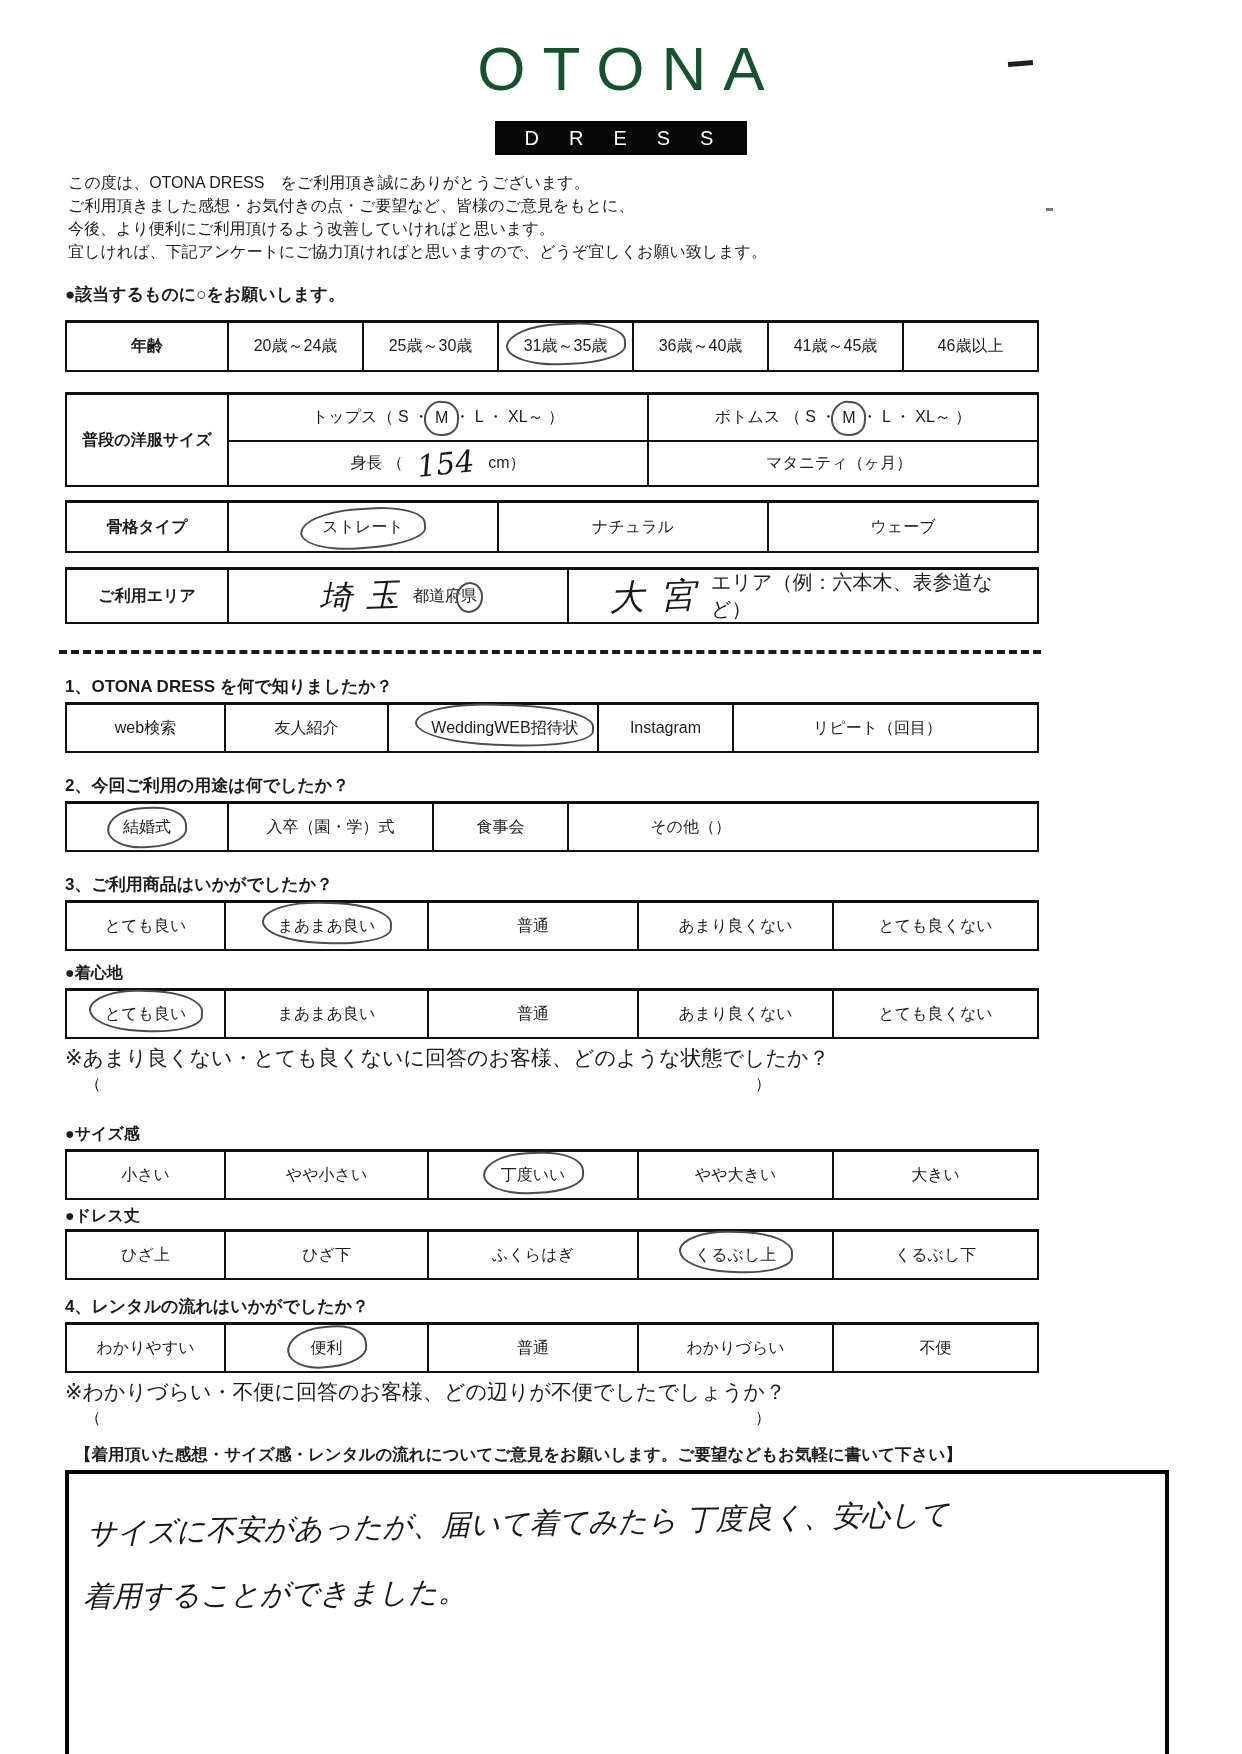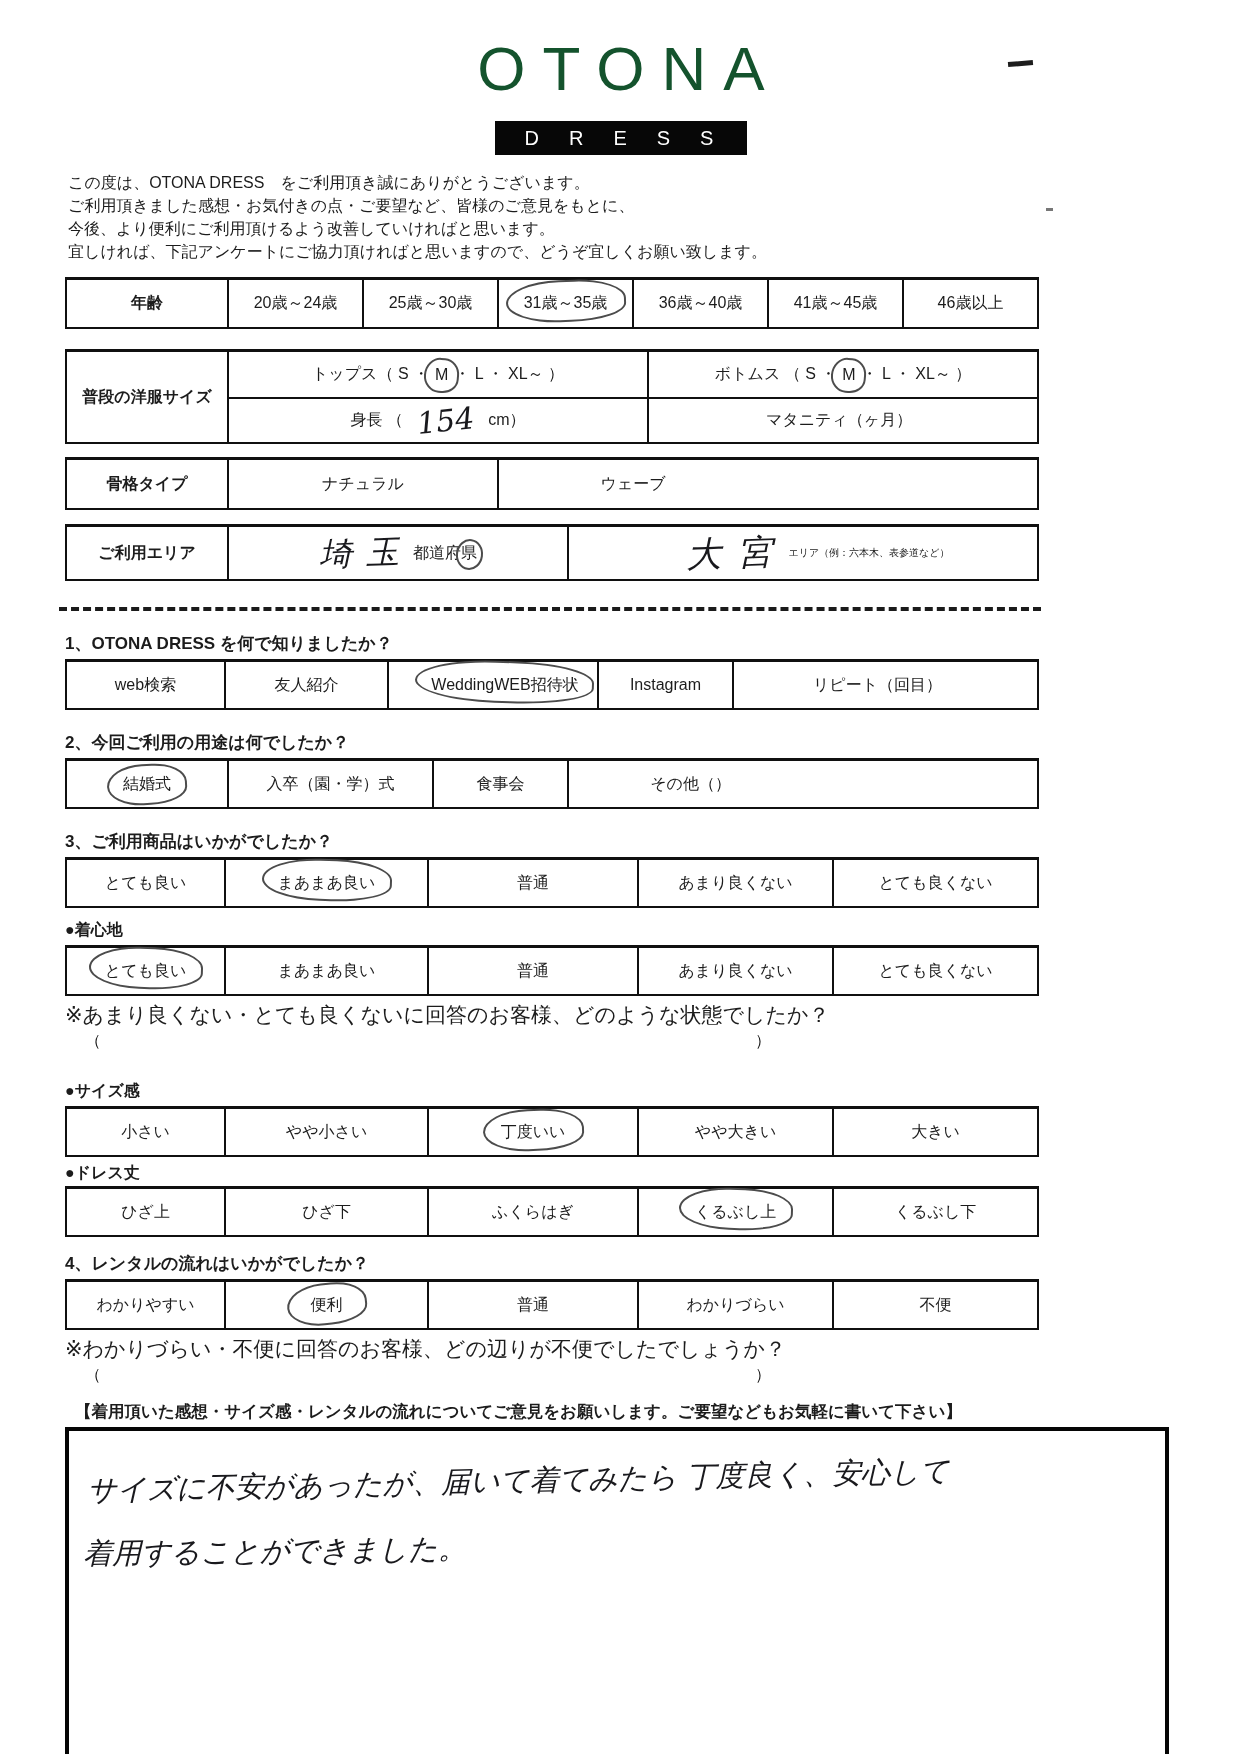--- a/index.html
+++ b/index.html
@@ -58,21 +58,21 @@
   .size-tbl .gcell.first{border-left:none;}
   .size-head{grid-row:1/3;font-weight:bold;}
   .row2{border-top:2px solid #101010;}
   .gap6 > *{margin:0 3px;}
   .size-maternity{justify-content:space-between;padding:0 42px 0 34px;}
 
   .skel-tbl{margin-top:13px;} .skel-tbl .cell{height:48px;}
   .area-tbl{margin-top:14px;} .area-tbl .cell{height:52px;}
   .area-cell1{justify-content:space-evenly;}
   .area-cell2{justify-content:space-between;padding:0 10px 0 40px;}
-  .area-hint{font-size:10px;}
+  .area-hint{font-size:20px;}
 
   .dashline{margin-top:26px;width:982px;margin-left:-6px;border-top:4px dashed #1b1b1b;height:0;}
 
   .q-title{font-weight:bold;font-size:17px;margin-top:21px;}
   .q-tbl{margin-top:4px;}
   .sub-label{font-weight:bold;font-size:16px;margin-top:12px;}
   .note{font-size:21px;margin-top:5px;}
   .paren-row{position:relative;height:24px;font-size:16px;padding-left:20px;margin-top:2px;}
   .paren-close{position:absolute;left:690px;top:0;}
 
@@ -128,20 +128,21 @@
   </header>
 
   <div class="content">
     <div class="intro">
       <div class="intro-line">この度は、OTONA DRESS　をご利用頂き誠にありがとうございます。</div>
       <div class="intro-line">ご利用頂きました感想・お気付きの点・ご要望など、皆様のご意見をもとに、</div>
       <div class="intro-line">今後、より便利にご利用頂けるよう改善していければと思います。</div>
       <div class="intro-line">宜しければ、下記アンケートにご協力頂ければと思いますので、どうぞ宜しくお願い致します。</div>
     </div>
 
+    <div class="instruction">●該当するものに○をお願いします。</div>
 
     <div class="tbl age-tbl">
       <div class="cell head w160">年齢</div>
       <div class="cell w135">
           <span>20歳～24歳</span>
         </div>
       <div class="cell w135">
           <span>25歳～30歳</span>
         </div>
       <div class="cell w135">
@@ -177,20 +178,23 @@
       </div>
       <div class="gcell row2 size-maternity">
         <span>マタニティ（</span>
         <span>ヶ月）</span>
       </div>
     </div>
 
     <div class="tbl skel-tbl">
       <div class="cell head w160">骨格タイプ</div>
       <div class="cell w270">
+          <span class="sel sel-wide"><span>ストレート</span></span>
+        </div>
+      <div class="cell w270">
           <span>ナチュラル</span>
         </div>
       <div class="cell w270">
           <span>ウェーブ</span>
         </div>
     </div>
 
     <div class="tbl area-tbl">
       <div class="cell head w160">ご利用エリア</div>
       <div class="cell a1 area-cell1">

